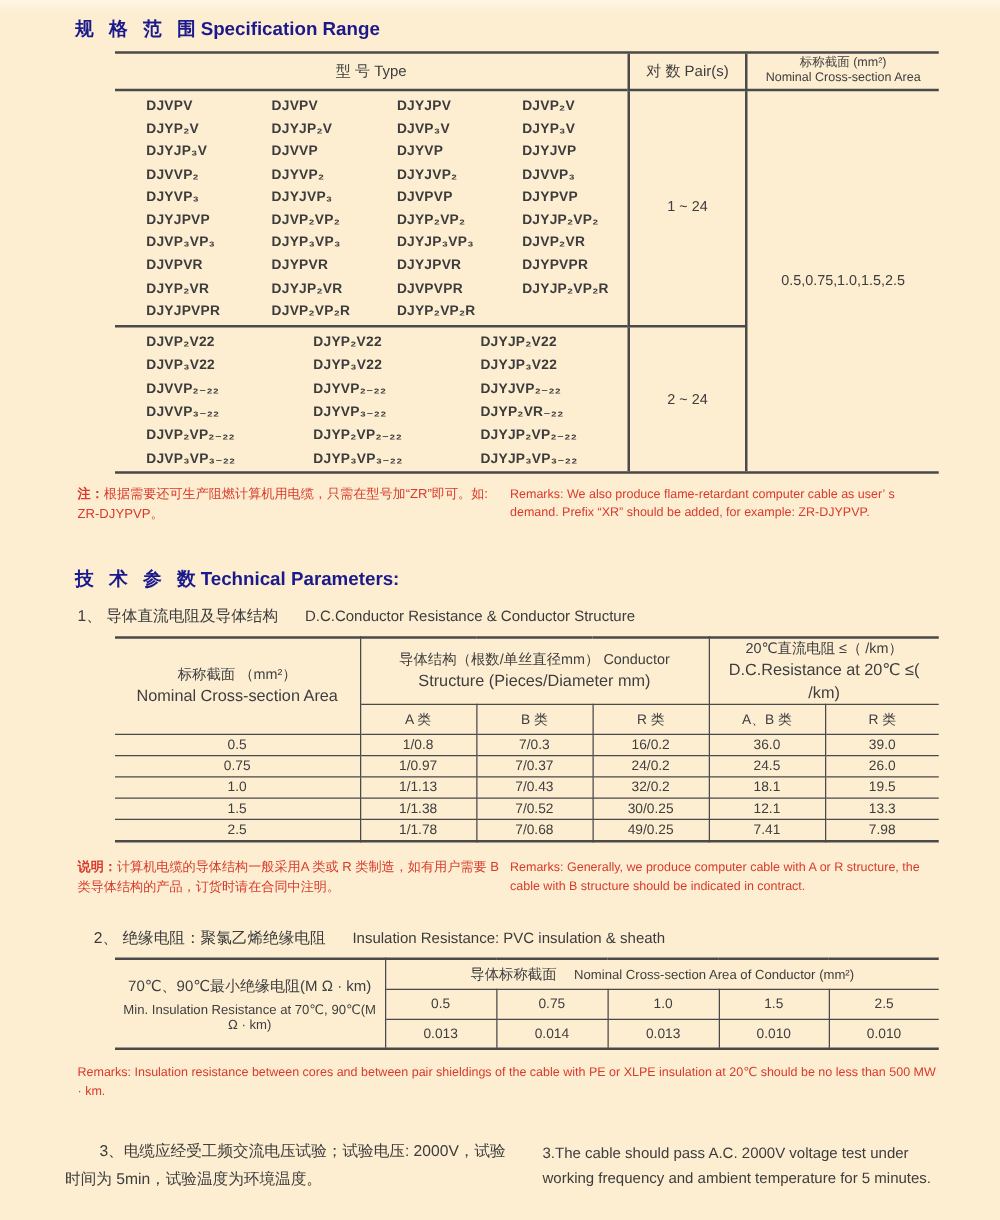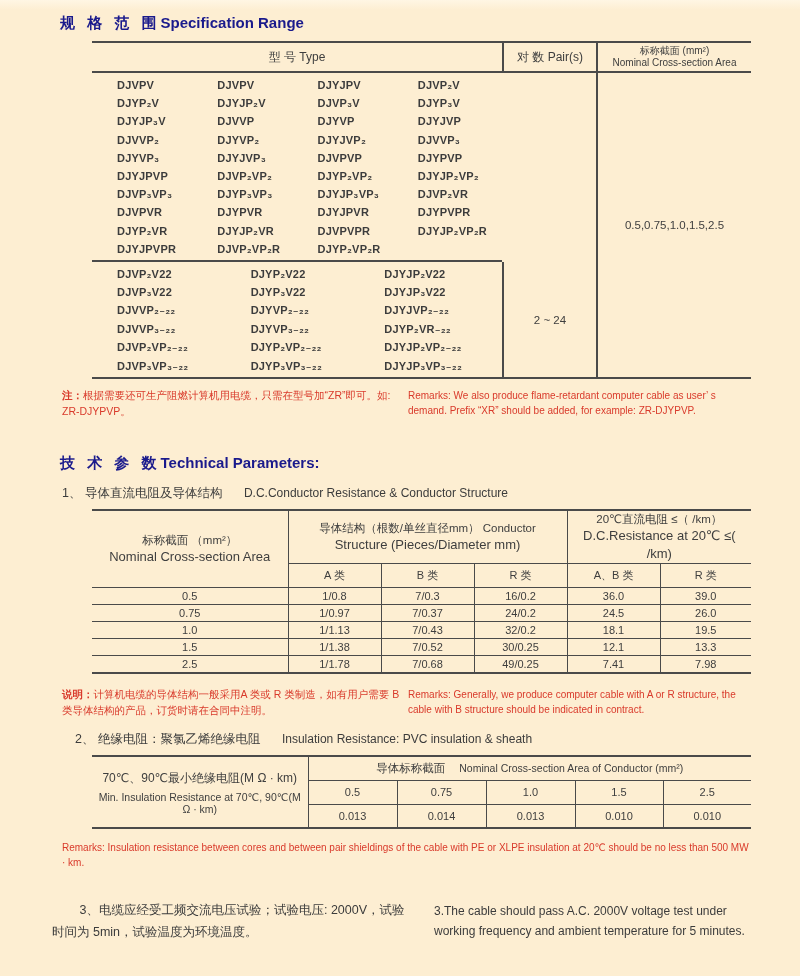--- a/index.html
+++ b/index.html
@@ -43,21 +43,21 @@
 
   
   .note { display:flex; margin-left:62px; width:692px; color:#d93a2b; margin-top:8px; }
   .note .zh-col { flex:0 0 346px; font-size:10.5px; line-height:1.55; }
   .note .en-col { flex:1; font-size:10px; line-height:1.5; padding-top:1px; }
   .note b { font-weight:bold; }
 
   
   .item-heading { margin-left:62px; margin-top:12px; font-size:12.5px; color:#3c3c3c; }
   .item-heading .en { margin-left:18px; font-size:12px; }
-  .item-heading.indent { margin-left:75px; margin-top:13px; }
+  .item-heading.indent { margin-left:75px; margin-top:24px; }
 
   
   table.t { border-collapse:collapse; margin:7px 0 0 92px; width:659px;
     border-top:2px solid #4a4a4a; border-bottom:2px solid #4a4a4a;
     border-left:hidden; border-right:hidden; table-layout:fixed; }
   table.t td { border:1px solid #4a4a4a; text-align:center; font-size:11px; padding:1px 2px; }
   table.t .h2l { font-size:11px; line-height:1.35; }
   table.t .h2l .l1 { font-size:11.5px; }
   table.t .h2l .l2 { font-size:13px; }
   .t1 td { height:17px; }
@@ -145,20 +145,21 @@
           <div>DJVPVPR</div>
           <div>DJYJP₂VP₂R</div>
         </div>
         <div class="trow" style="grid-template-columns: repeat(4, 1fr);">
           <div>DJYJPVPR</div>
           <div>DJVP₂VP₂R</div>
           <div>DJYP₂VP₂R</div>
           <div></div>
         </div>
       </div>
+    <div class="b1-pairs pairs-cell vline">1 ~ 24</div>
     <div class="area-val vline">0.5,0.75,1.0,1.5,2.5</div>
 
     <div class="b2-types types">
         <div class="trow" style="grid-template-columns: repeat(3, 1fr);">
           <div>DJVP₂V22</div>
           <div>DJYP₂V22</div>
           <div>DJYJP₂V22</div>
         </div>
         <div class="trow" style="grid-template-columns: repeat(3, 1fr);">
           <div>DJVP₃V22</div>

